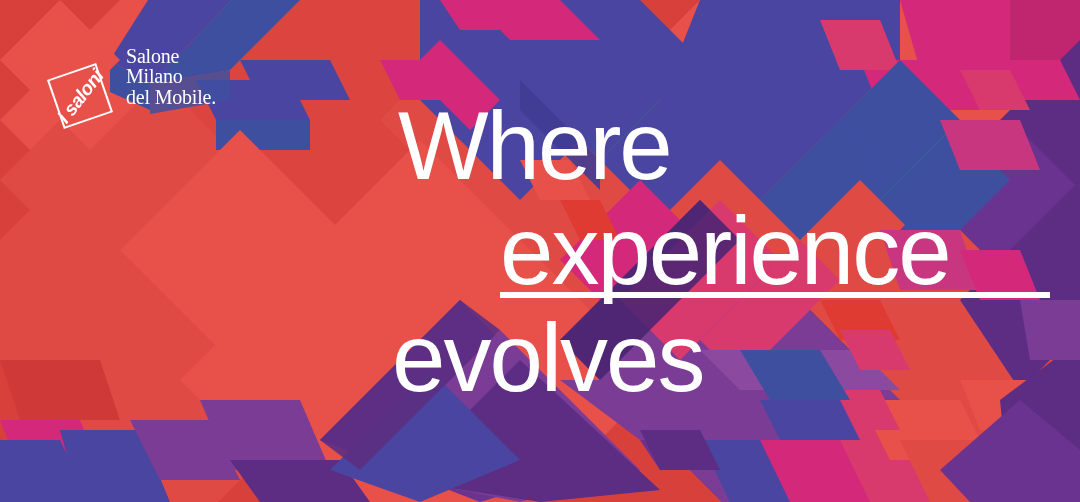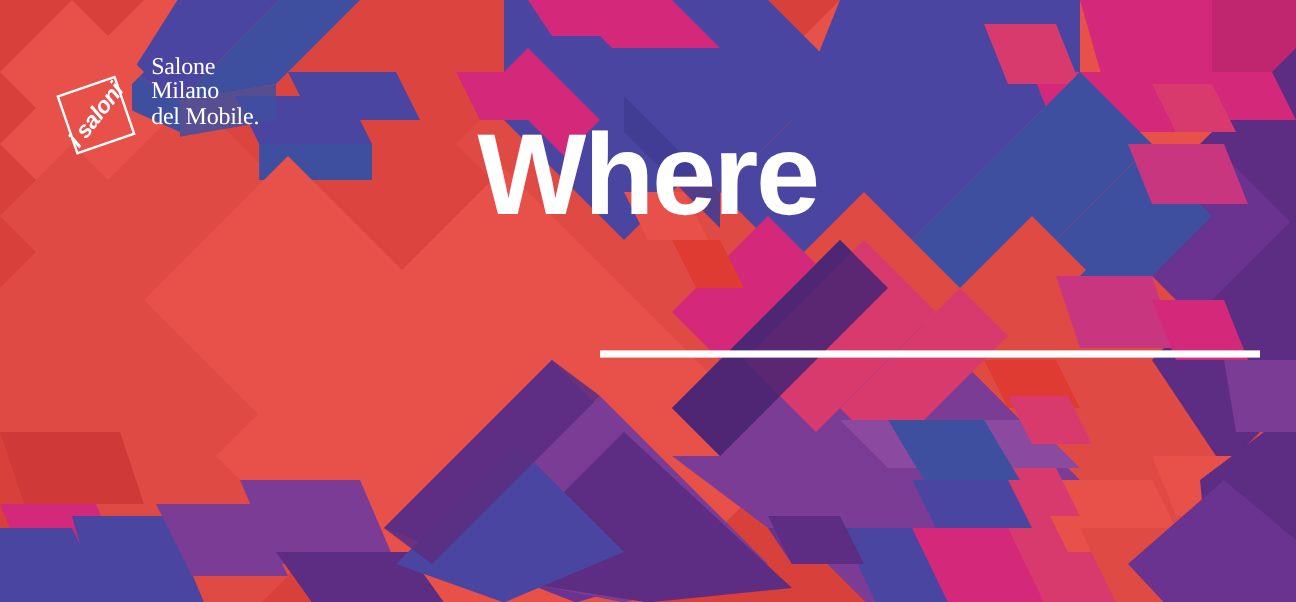--- a/index.html
+++ b/index.html
@@ -52,21 +52,21 @@
 
   
   #headline{
     position:absolute;left:0;top:0;width:1080px;height:502px;
     z-index:6;pointer-events:none;
   }
   .hl{
     position:absolute;
     color:#fff;
     font-family:"Liberation Sans", sans-serif;
-    font-weight:700;
+    font-weight:400;
     font-size:96px;
     line-height:1;
     letter-spacing:-2px;
     white-space:nowrap;
   }
   #hl-where   { left:398px; top:98px;  }
   #hl-exp     { left:500px; top:203px; }
   #hl-evolves { left:392px; top:310px; }
   #hl-underline{
     position:absolute;
@@ -201,16 +201,18 @@
     </div>
     <div id="logo-word">
       <div>Salone</div>
       <div>Milano</div>
       <div>del Mobile.</div>
     </div>
   </div>
 
   <div id="headline">
     <div class="hl" id="hl-where">Where</div>
+    <div class="hl" id="hl-exp">experience</div>
     <div id="hl-underline"></div>
+    <div class="hl" id="hl-evolves">evolves</div>
   </div>
 
 </div>
 
 </body></html>

